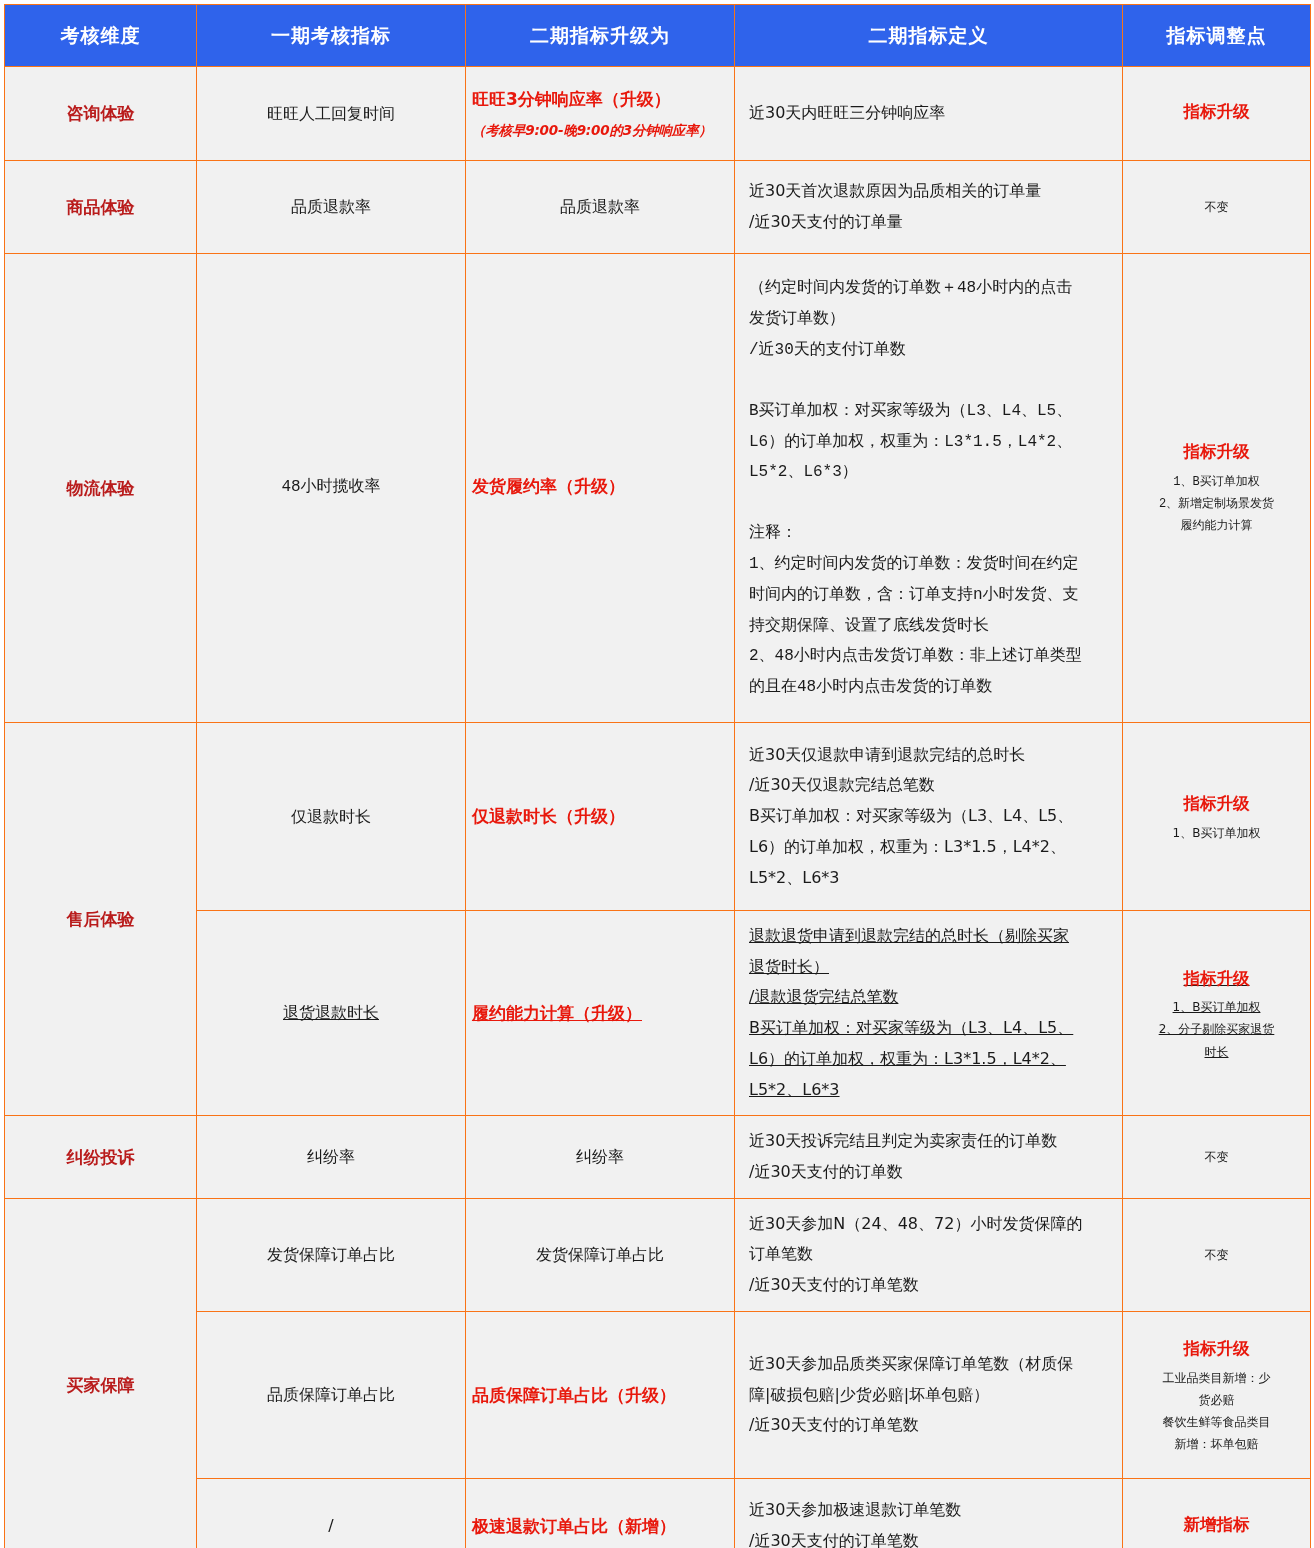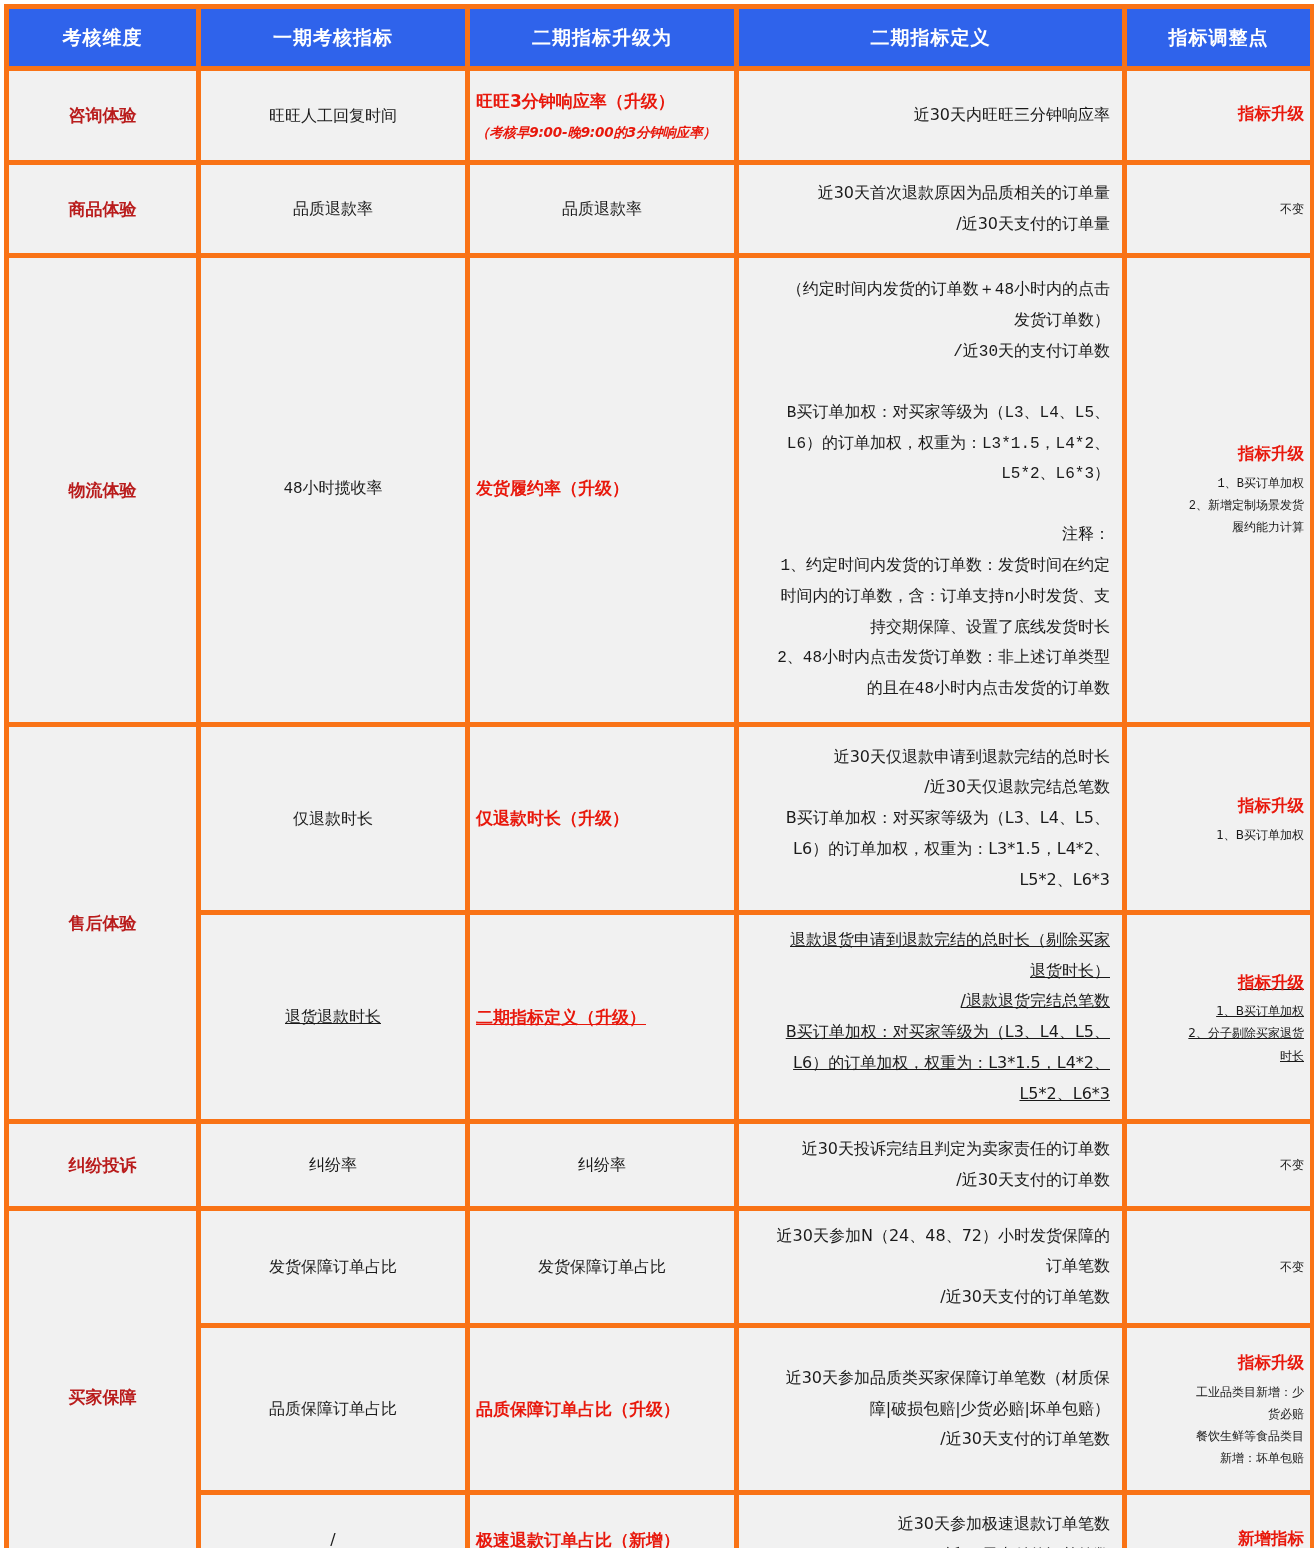--- a/index.html
+++ b/index.html
@@ -25,21 +25,21 @@
   table.matrix {
     border-collapse: collapse;
     table-layout: fixed;
     width: 1306px;
     margin-left: 4px;
     margin-top: 4px;
     background: #f1f1f1;
   }
 
   table.matrix td, table.matrix th {
-    border: 5px solid #f97316;
+    border: 1px solid #f97316;
     box-sizing: border-box;
     vertical-align: middle;
     background: #f1f1f1;
   }
 
   
   thead th {
     background: #2f63eb !important;
     color: #ffffff;
     font-weight: bold;
@@ -85,29 +85,29 @@
   td.red-center .sub {
     display: block;
     font-size: 13.5px;
     font-weight: bold;
     margin-top: 7px;
     letter-spacing: -0.2px;
     font-style: italic;
   }
 
   td.def {
-    text-align: right;
+    text-align: left;
     font-size: 16px;
     color: #1a1a1a;
     line-height: 1.92;
     padding: 10px 12px 10px 14px;
   }
 
   td.adj {
-    text-align: right;
+    text-align: center;
     font-size: 16px;
     color: #1a1a1a;
     line-height: 1.85;
     padding: 6px 6px;
   }
 
   td.adj .hl {
     display: block;
     color: #e8180c;
     font-weight: bold;
@@ -229,21 +229,21 @@
           <p>L5*2、L6*3</p>
         </td>
         <td class="adj">
           <span class="hl">指标升级</span>
           <span class="plain-only">1、B买订单加权</span>
         </td>
       </tr>
 
       <tr class="r-after2">
         <td class="center">退货退款时长</td>
-        <td class="red-center">二期指标定义（升级）</td>
+        <td class="red-center">履约能力计算（升级）</td>
         <td class="def">
           <p>退款退货申请到退款完结的总时长（剔除买家</p>
           <p>退货时长）</p>
           <p>/退款退货完结总笔数</p>
           <p>B买订单加权：对买家等级为（L3、L4、L5、</p>
           <p>L6）的订单加权，权重为：L3*1.5，L4*2、</p>
           <p>L5*2、L6*3</p>
         </td>
         <td class="adj">
           <span class="hl">指标升级</span>

